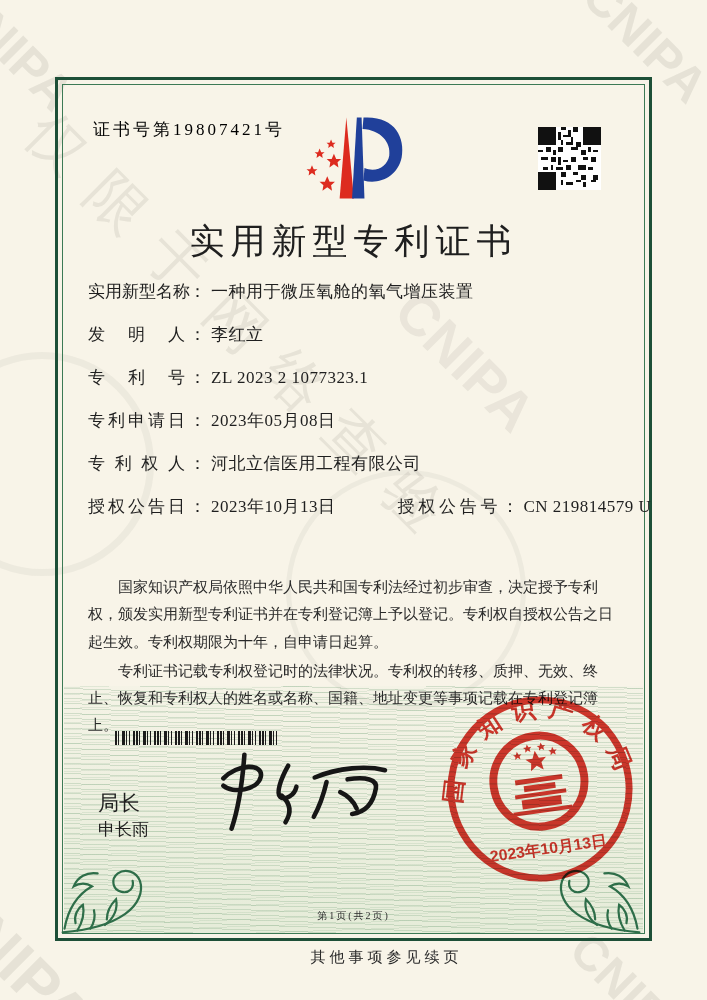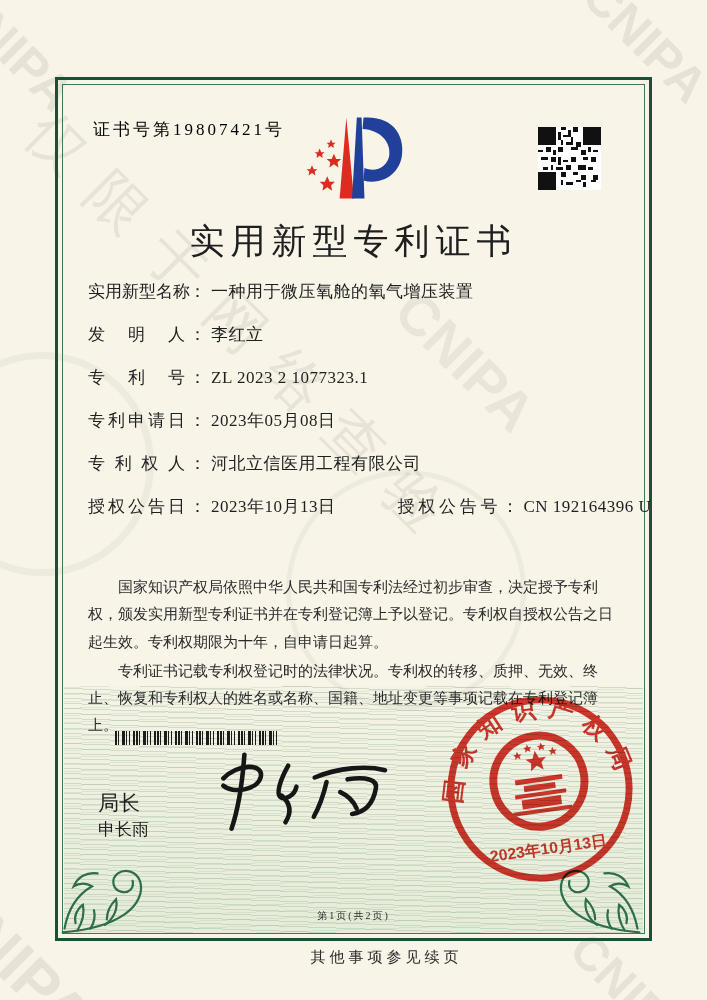--- a/index.html
+++ b/index.html
@@ -201,21 +201,21 @@
     <div class="field-row">
       <span class="flabel">专利号</span><span class="fcolon">：</span><span class="fvalue">ZL 2023 2 1077323.1</span>
     </div>
     <div class="field-row">
       <span class="flabel">专利申请日</span><span class="fcolon">：</span><span class="fvalue">2023年05月08日</span>
     </div>
     <div class="field-row">
       <span class="flabel">专利权人</span><span class="fcolon">：</span><span class="fvalue">河北立信医用工程有限公司</span>
     </div>
     <div class="field-row">
-      <span class="flabel">授权公告日</span><span class="fcolon">：</span><span class="fvalue">2023年10月13日</span><span class="grp2"><span class="flabel2">授权公告号</span><span class="fcolon">：</span><span class="fvalue">CN 192164396 U</span></span>
+      <span class="flabel">授权公告日</span><span class="fcolon">：</span><span class="fvalue">2023年10月13日</span><span class="grp2"><span class="flabel2">授权公告号</span><span class="fcolon">：</span><span class="fvalue">CN 219814579 U</span></span>
     </div>
   </div>
 
   <div class="paras">
     <p class="para">国家知识产权局依照中华人民共和国专利法经过初步审查，决定授予专利权，颁发实用新型专利证书并在专利登记簿上予以登记。专利权自授权公告之日起生效。专利权期限为十年，自申请日起算。</p>
     <p class="para">专利证书记载专利权登记时的法律状况。专利权的转移、质押、无效、终止、恢复和专利权人的姓名或名称、国籍、地址变更等事项记载在专利登记簿上。</p>
   </div>
 
   <div class="barcode"></div>
 

